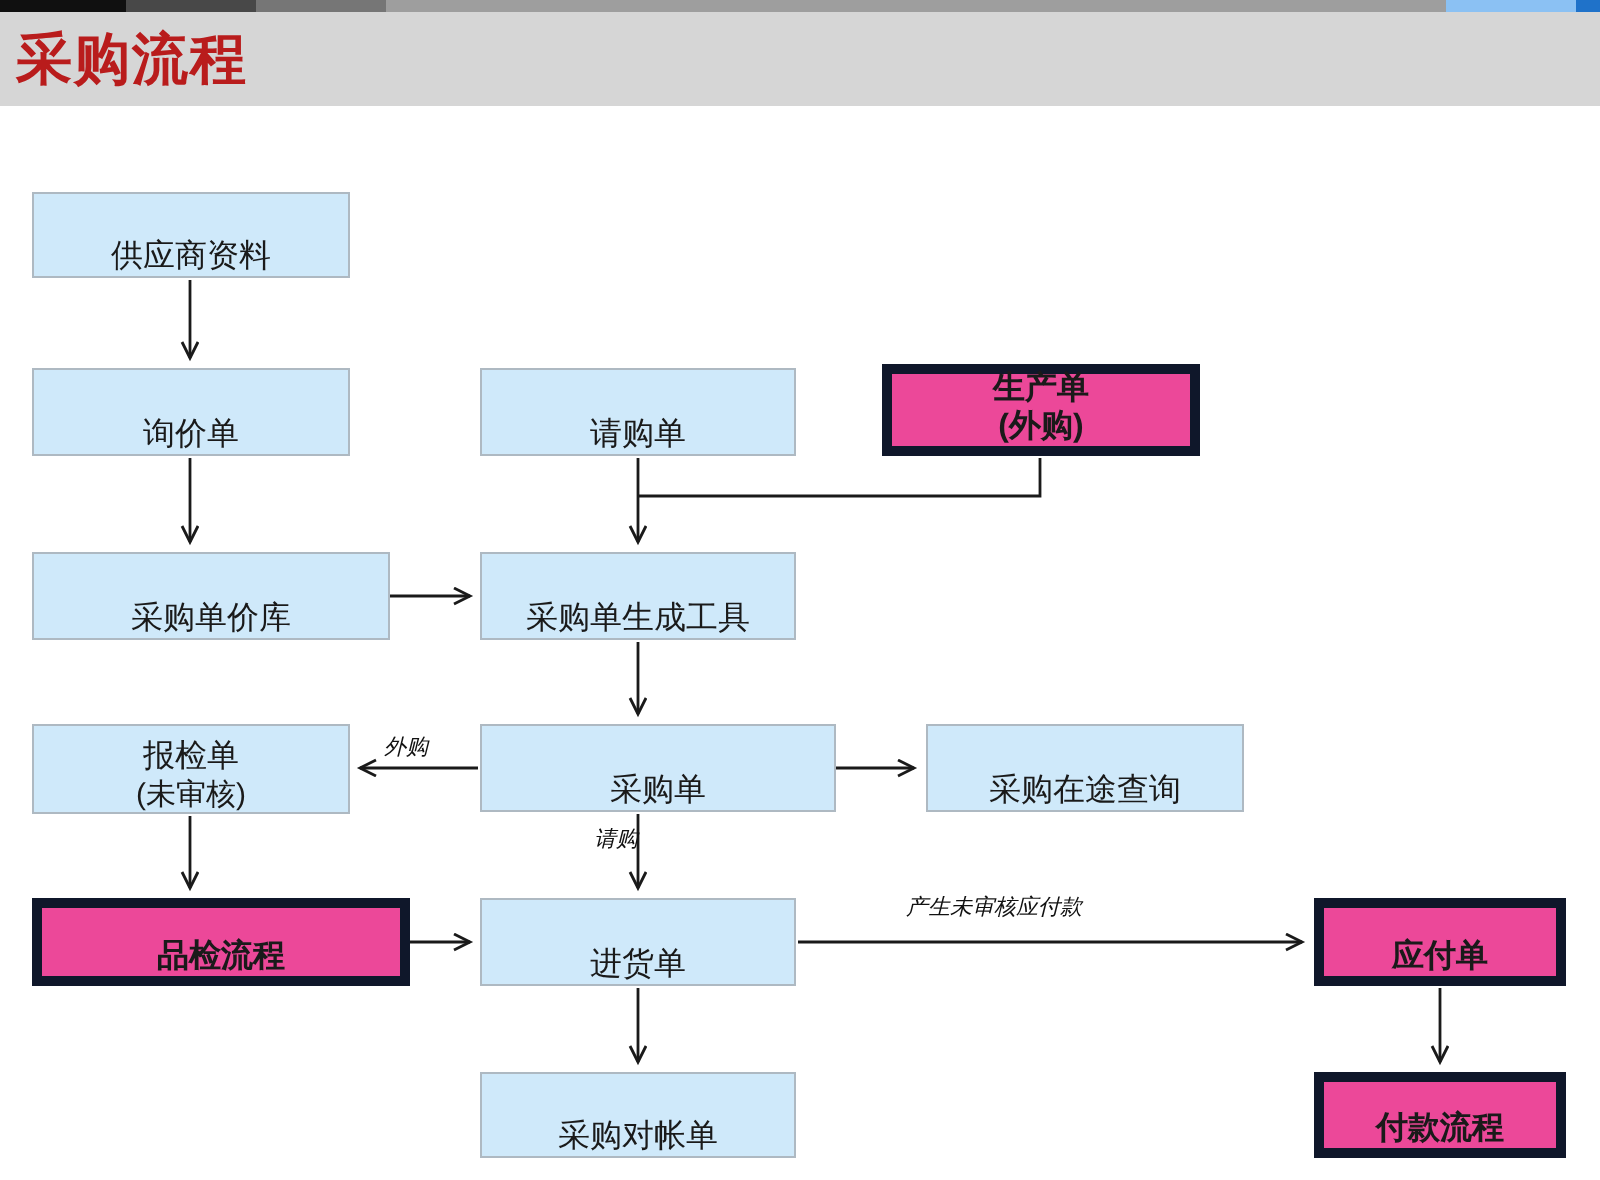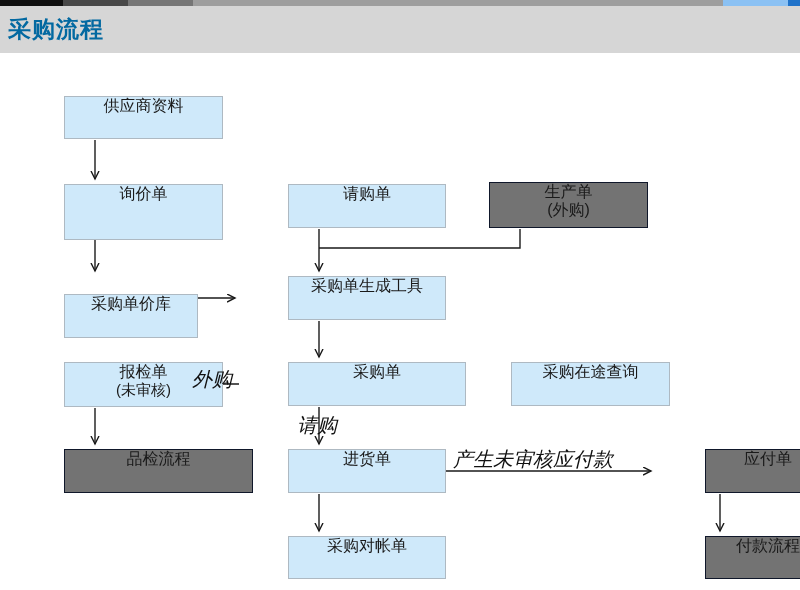--- a/index.html
+++ b/index.html
@@ -15,35 +15,35 @@
       #484848 63px, #484848 128px,
       #767676 128px, #767676 193px,
       #9e9e9e 193px, #9e9e9e 723px,
       #8bc1f3 723px, #8bc1f3 788px,
       #1f72c9 788px, #1f72c9 800px);
   }
   .header-strip {
     position:absolute; left:0; top:6px; width:800px; height:47px;
     background:#d6d6d6; display:flex; align-items:center; padding-left:8px;
   }
-  .title { font-size:23px; font-weight:bold; color:#0369a1; letter-spacing:1px; }
+  .title { font-size:28px; font-weight:bold; color:#b91c1c; letter-spacing:1px; }
 
   
   .node {
     position:absolute; display:flex; flex-direction:column;
-    align-items:center; justify-content:flex-start;
-    font-size:16px; color:#1a1a1a; text-align:center; line-height:1.15;margin-left:48px;
+    align-items:center; justify-content:flex-end;
+    font-size:16px; color:#1a1a1a; text-align:center; line-height:1.15;
   }
   .node.blue  { background:#cfe9fa; border:1px solid #aeb9c2; }
-  .node.white { background:#737373; border:1px solid #0f172a; }
+  .node.white { background:#ec4899; border:5px solid #0f172a;font-weight:bold; }
   .node .sub  { font-size:15px; }
 
   
   .edge-label {
-    position:absolute; font-style:italic; font-size:20px; color:#111111;
+    position:absolute; font-style:italic; font-size:11px; color:#111111;
     white-space:nowrap;
   }
 
   svg.arrows { position:absolute; left:0; top:0; width:800px; height:590px; }
 </style>
 </head>
 <body>
 
 <div class="stage">
 
@@ -72,31 +72,31 @@
       <path d="M176,471 L235,471" marker-end="url(#ah)"></path>
       <path d="M399,471 L651,471" marker-end="url(#ah)"></path>
       <path d="M319,494 L319,531" marker-end="url(#ah)"></path>
       <path d="M720,494 L720,531" marker-end="url(#ah)"></path>
     </g>
   </svg>
 
   <div class="node blue" style="left:16px;  top:96px;  width:159px; height:43px">
     <span>供应商资料</span>
   </div>
-  <div class="node blue" style="left:16px;  top:184px; width:159px; height:56px">
+  <div class="node blue" style="left:16px;  top:184px; width:159px; height:44px">
     <span>询价单</span>
   </div>
   <div class="node blue" style="left:240px; top:184px; width:158px; height:44px">
     <span>请购单</span>
   </div>
   <div class="node white" style="left:441px; top:182px; width:159px; height:46px">
     <span>生产单</span>
     <span class="sub" style="font-size:16px">(外购)</span>
   </div>
-  <div class="node blue" style="left:16px;  top:294px; width:134px; height:44px">
+  <div class="node blue" style="left:16px;  top:276px; width:179px; height:44px">
     <span>采购单价库</span>
   </div>
   <div class="node blue" style="left:240px; top:276px; width:158px; height:44px">
     <span>采购单生成工具</span>
   </div>
   <div class="node blue" style="left:16px;  top:362px; width:159px; height:45px">
     <span>报检单</span>
     <span class="sub">(未审核)</span>
   </div>
   <div class="node blue" style="left:240px; top:362px; width:178px; height:44px">

